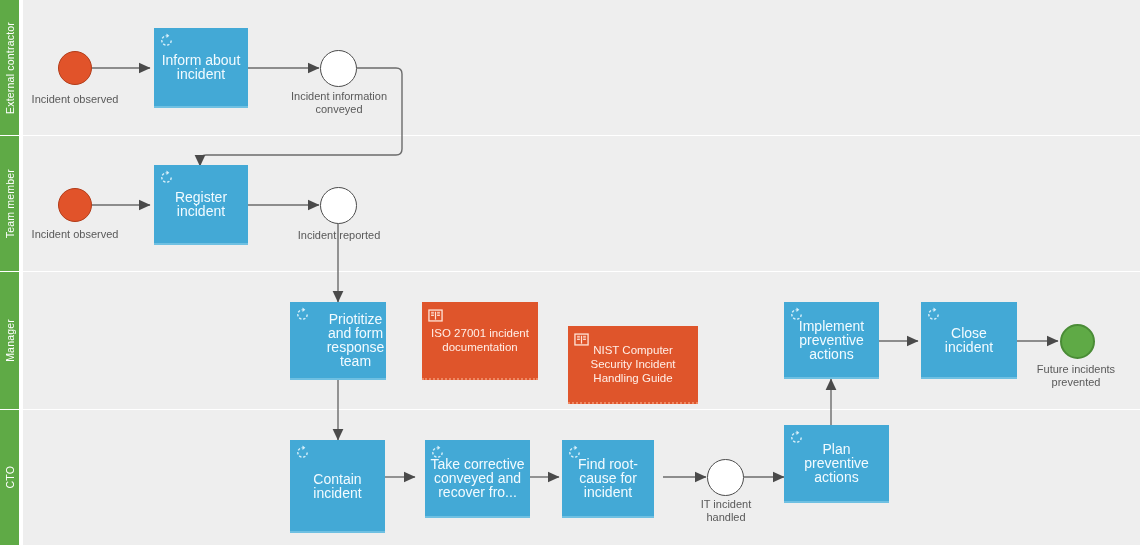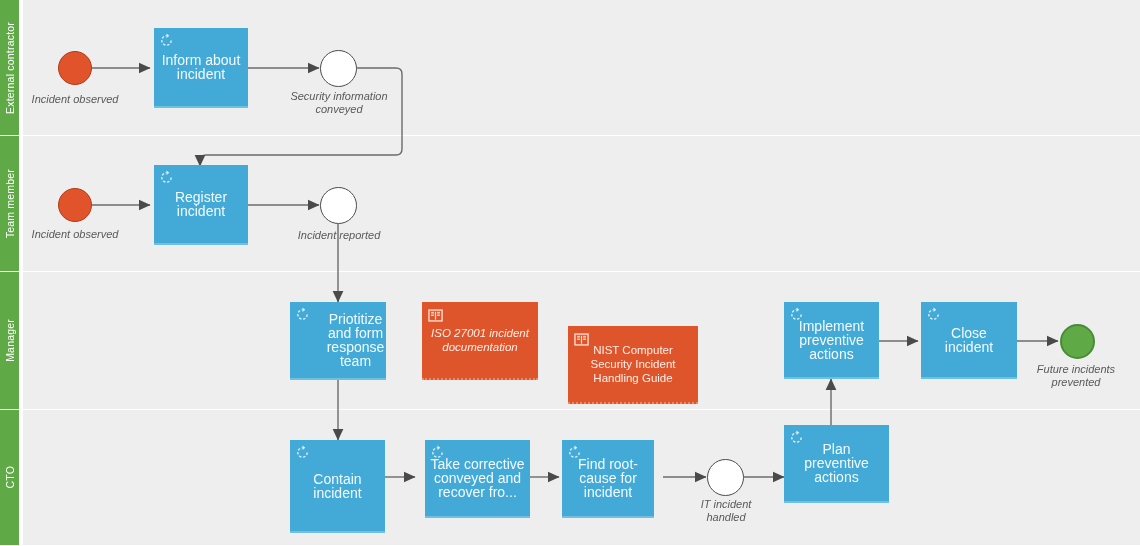--- a/index.html
+++ b/index.html
@@ -71,21 +71,20 @@
   .ev-start{background:#e1532a;border:1px solid #b23c19;}
   .ev-inter{background:#ffffff;border:1px solid #4c4c4c;}
   .ev-end{background:#5faa46;border:2px solid #4a8c36;}
 
   .ev-label{
     position:absolute;
     text-align:center;
     font-size:11px;line-height:13px;
     color:#595959;
     white-space:pre-line;
-    font-style:italic;
   }
 </style>
 </head>
 <body>
 
 <div id="pool">
 
   <div class="lane" style="top:0px;height:136px;">
     <div class="lane-head">
       <span>External contractor</span>
@@ -155,21 +154,21 @@
 
   <div class="node task" style="left:154px;top:28px;width:94px;height:80px;">
     <svg class="marker-loop" viewBox="0 0 16 16">
       <path d="M13,8 A5,5 0 1,1 8,3" fill="none" stroke="#d9f0fa" stroke-width="1.5" stroke-dasharray="2.6 1.8"></path>
       <path d="M8,0.6 L8,5.4 L11,3 z" fill="#d9f0fa"></path>
     </svg>
     <span class="txt">Inform about incident</span>
   </div>
 
   <div class="ev ev-inter" style="left:320px;top:50px;width:37px;height:37px;"></div>
-  <div class="ev-label" style="left:272px;top:90px;width:134px;">Security information
+  <div class="ev-label" style="left:272px;top:90px;width:134px;">Incident information
 conveyed</div>
 
   <div class="ev ev-start" style="left:58px;top:188px;width:34px;height:34px;"></div>
   <div class="ev-label" style="left:10px;top:228px;width:130px;">Incident observed</div>
 
   <div class="node task" style="left:154px;top:165px;width:94px;height:80px;">
     <svg class="marker-loop" viewBox="0 0 16 16">
       <path d="M13,8 A5,5 0 1,1 8,3" fill="none" stroke="#d9f0fa" stroke-width="1.5" stroke-dasharray="2.6 1.8"></path>
       <path d="M8,0.6 L8,5.4 L11,3 z" fill="#d9f0fa"></path>
     </svg>
@@ -180,21 +179,21 @@
   <div class="ev-label" style="left:274px;top:229px;width:130px;">Incident reported</div>
 
   <div class="node task" style="left:290px;top:302px;width:96px;height:78px;padding-left:40px;">
     <svg class="marker-loop" viewBox="0 0 16 16">
       <path d="M13,8 A5,5 0 1,1 8,3" fill="none" stroke="#d9f0fa" stroke-width="1.5" stroke-dasharray="2.6 1.8"></path>
       <path d="M8,0.6 L8,5.4 L11,3 z" fill="#d9f0fa"></path>
     </svg>
     <span class="txt">Priotitize and form response team</span>
   </div>
 
-  <div class="node doc" style="left:422px;top:302px;width:116px;height:78px;font-style:italic;">
+  <div class="node doc" style="left:422px;top:302px;width:116px;height:78px;">
     <svg class="marker-book" viewBox="0 0 16 16">
       <rect x="1" y="2.2" width="14" height="11.6" fill="none" stroke="#ffe3d6" stroke-width="1.4"></rect>
       <path d="M8,4 L8,12.4" stroke="#ffe3d6" stroke-width="1.3"></path>
       <path d="M3.3,4.6 L6.3,4.6 M3.3,6.3 L6.3,6.3 M3.3,8 L6.3,8" stroke="#ffe3d6" stroke-width="1"></path>
       <path d="M9.7,4.6 L12.7,4.6 M9.7,6.3 L12.7,6.3 M9.7,8 L12.7,8" stroke="#ffe3d6" stroke-width="1"></path>
     </svg>
     <span class="txt">ISO 27001 incident documentation</span>
   </div>
 
   <div class="node doc" style="left:568px;top:302px;width:130px;height:78px;margin-top:24px;">

